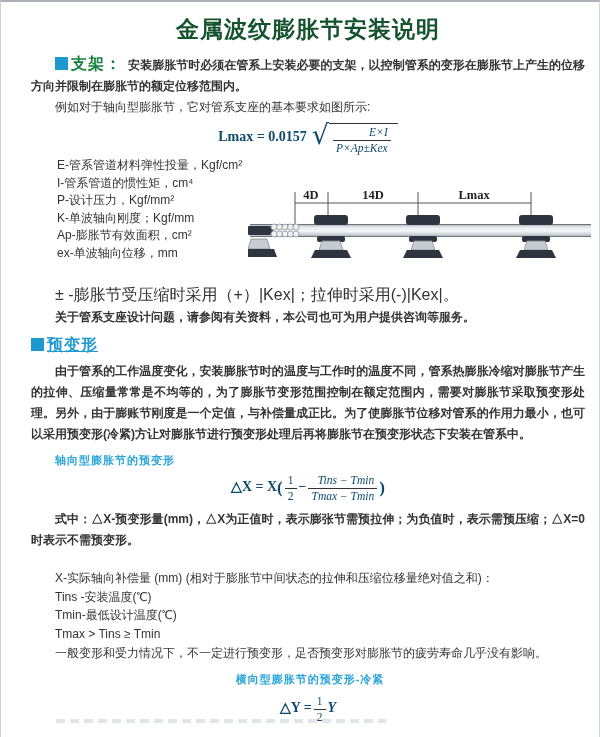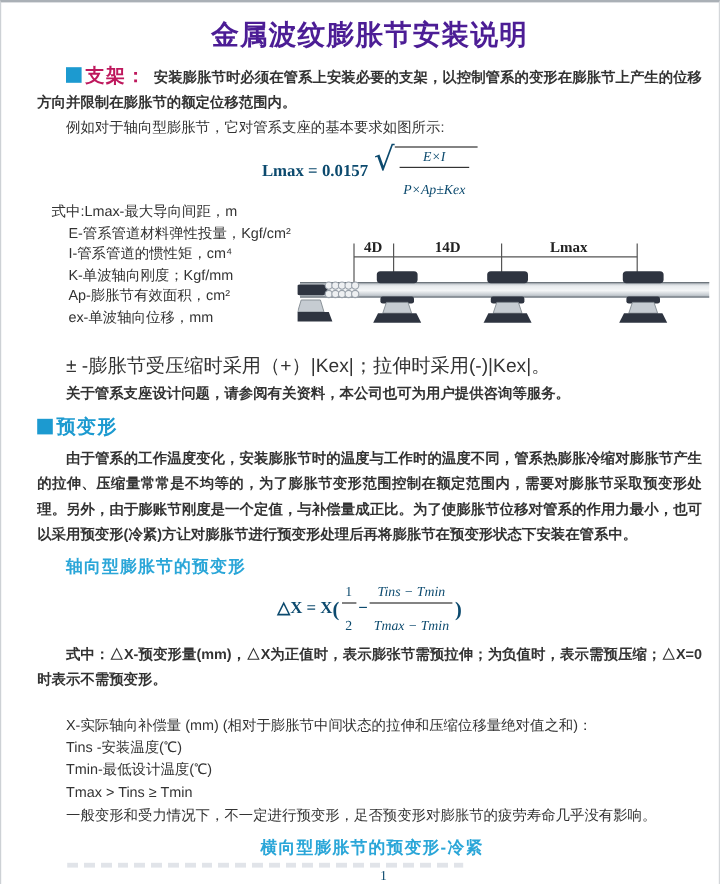--- a/index.html
+++ b/index.html
@@ -10,54 +10,54 @@
     background:#fff;
     border-top:2px solid #aab0b6;
     border-left:1px solid #cdd1d5;
     border-right:1px solid #d4d7da;
     font-family:"Liberation Sans",sans-serif;
     color:#333;font-size:12px;
     overflow:hidden;
   }
   h1.title{
     margin:4px 0 8px;text-align:center;
-    font-size:23px;font-weight:bold;color:#4c1d95;letter-spacing:1px;
+    font-size:23px;font-weight:bold;color:#14532d;letter-spacing:1px;
   }
   p{margin:0;}
   .para{font-size:12px;line-height:21px;text-align:justify;color:#333;}
   .bold{font-weight:bold;}
   .indent{text-indent:2em;}
   .sec-head{
-    color:#be185d;font-weight:bold;font-size:16px;margin-right:6px;
+    color:#15803d;font-weight:bold;font-size:16px;margin-right:6px;
     letter-spacing:1px;
   }
   .sq{
     display:inline-block;width:13px;height:13px;background:#1c9ad0;
     margin-right:3px;vertical-align:-1px;
   }
   h2.sec{
-    margin:7px 0 5px;font-size:16px;font-weight:bold;color:#1c9ad0;letter-spacing:1px;
+    margin:7px 0 5px;font-size:16px;font-weight:bold;color:#1c9ad0;letter-spacing:1px;text-decoration:underline;
   }
   h3.subhead{
-    margin:8px 0 4px;font-size:14px;font-weight:bold;color:#2aa6d8;letter-spacing:1px;
+    margin:8px 0 4px;font-size:11px;font-weight:bold;color:#2aa6d8;letter-spacing:1px;
   }
   .subhead.axial{padding-left:24px;}
   .subhead.lateral{padding-left:4px;text-align:center;}
   
   .formula{text-align:center;color:#0c4a6e;font-family:"Liberation Serif",serif;}
   .formula.f1{margin:5px 0 3px;}
   .formula.f2{margin:6px 0 6px;}
   .formula.f3{margin:8px 0 8px;}
   .flhs{font-weight:bold;font-size:14px;}
   .frac{
     display:inline-block;vertical-align:middle;text-align:center;
     line-height:1.1;font-size:11.5px;margin:0 2px;
   }
-  .frac .num{display:block;padding:0 3px 1px;}
-  .frac .den{display:block;border-top:1px solid #333;padding:13px 3px 0;}
+  .frac .num{display:block;padding:0 3px 1px;text-align:right;}
+  .frac .den{display:block;border-top:1px solid #333;padding:1px 3px 0;}
   .it{font-style:italic;}
   .sqrt{display:inline-flex;align-items:flex-start;margin-left:5px;vertical-align:middle;}
   .sqrt .rad{font-size:27px;line-height:24px;font-family:"DejaVu Sans",sans-serif;font-weight:normal;}
   .sqrt .sqc{border-top:1.6px solid #333;padding:2px 5px 0 2px;}
   .paren{font-size:17px;font-weight:bold;vertical-align:middle;}
   
   .defrow{position:relative;margin-top:3px;min-height:128px;}
   .defs{width:262px;}
   .defline{
     font-size:12px;line-height:17.5px;white-space:nowrap;color:#333;
@@ -88,23 +88,23 @@
 
   <div class="formula f1">
     <span class="flhs">Lmax = 0.0157</span><span class="sqrt">
         <span class="rad">√</span>
         <span class="sqc"><span class="frac"><span class="num it">E×I</span><span class="den it">P×Ap±Kex</span></span></span>
       </span>
   </div>
 
   <div class="defrow">
     <div class="defs">
-      <p class="defline first">式中:Lmax-最大导向间距，m</p>
       <p class="defline">E-管系管道材料弹性投量，Kgf/cm²</p>
       <p class="defline">I-管系管道的惯性矩，cm⁴</p>
+      <p class="defline">P-设计压力，Kgf/mm²</p>
       <p class="defline">K-单波轴向刚度；Kgf/mm</p>
       <p class="defline">Ap-膨胀节有效面积，cm²</p>
       <p class="defline">ex-单波轴向位移，mm</p>
     </div>
 
     <svg class="diagram" viewBox="0 0 345 92" width="345" height="92" xmlns="http://www.w3.org/2000/svg">
       <defs>
         <linearGradient id="pg" x1="0" y1="0" x2="0" y2="1">
           <stop offset="0" stop-color="#9ea6ad"></stop>
           <stop offset="0.25" stop-color="#e8ebee"></stop>

